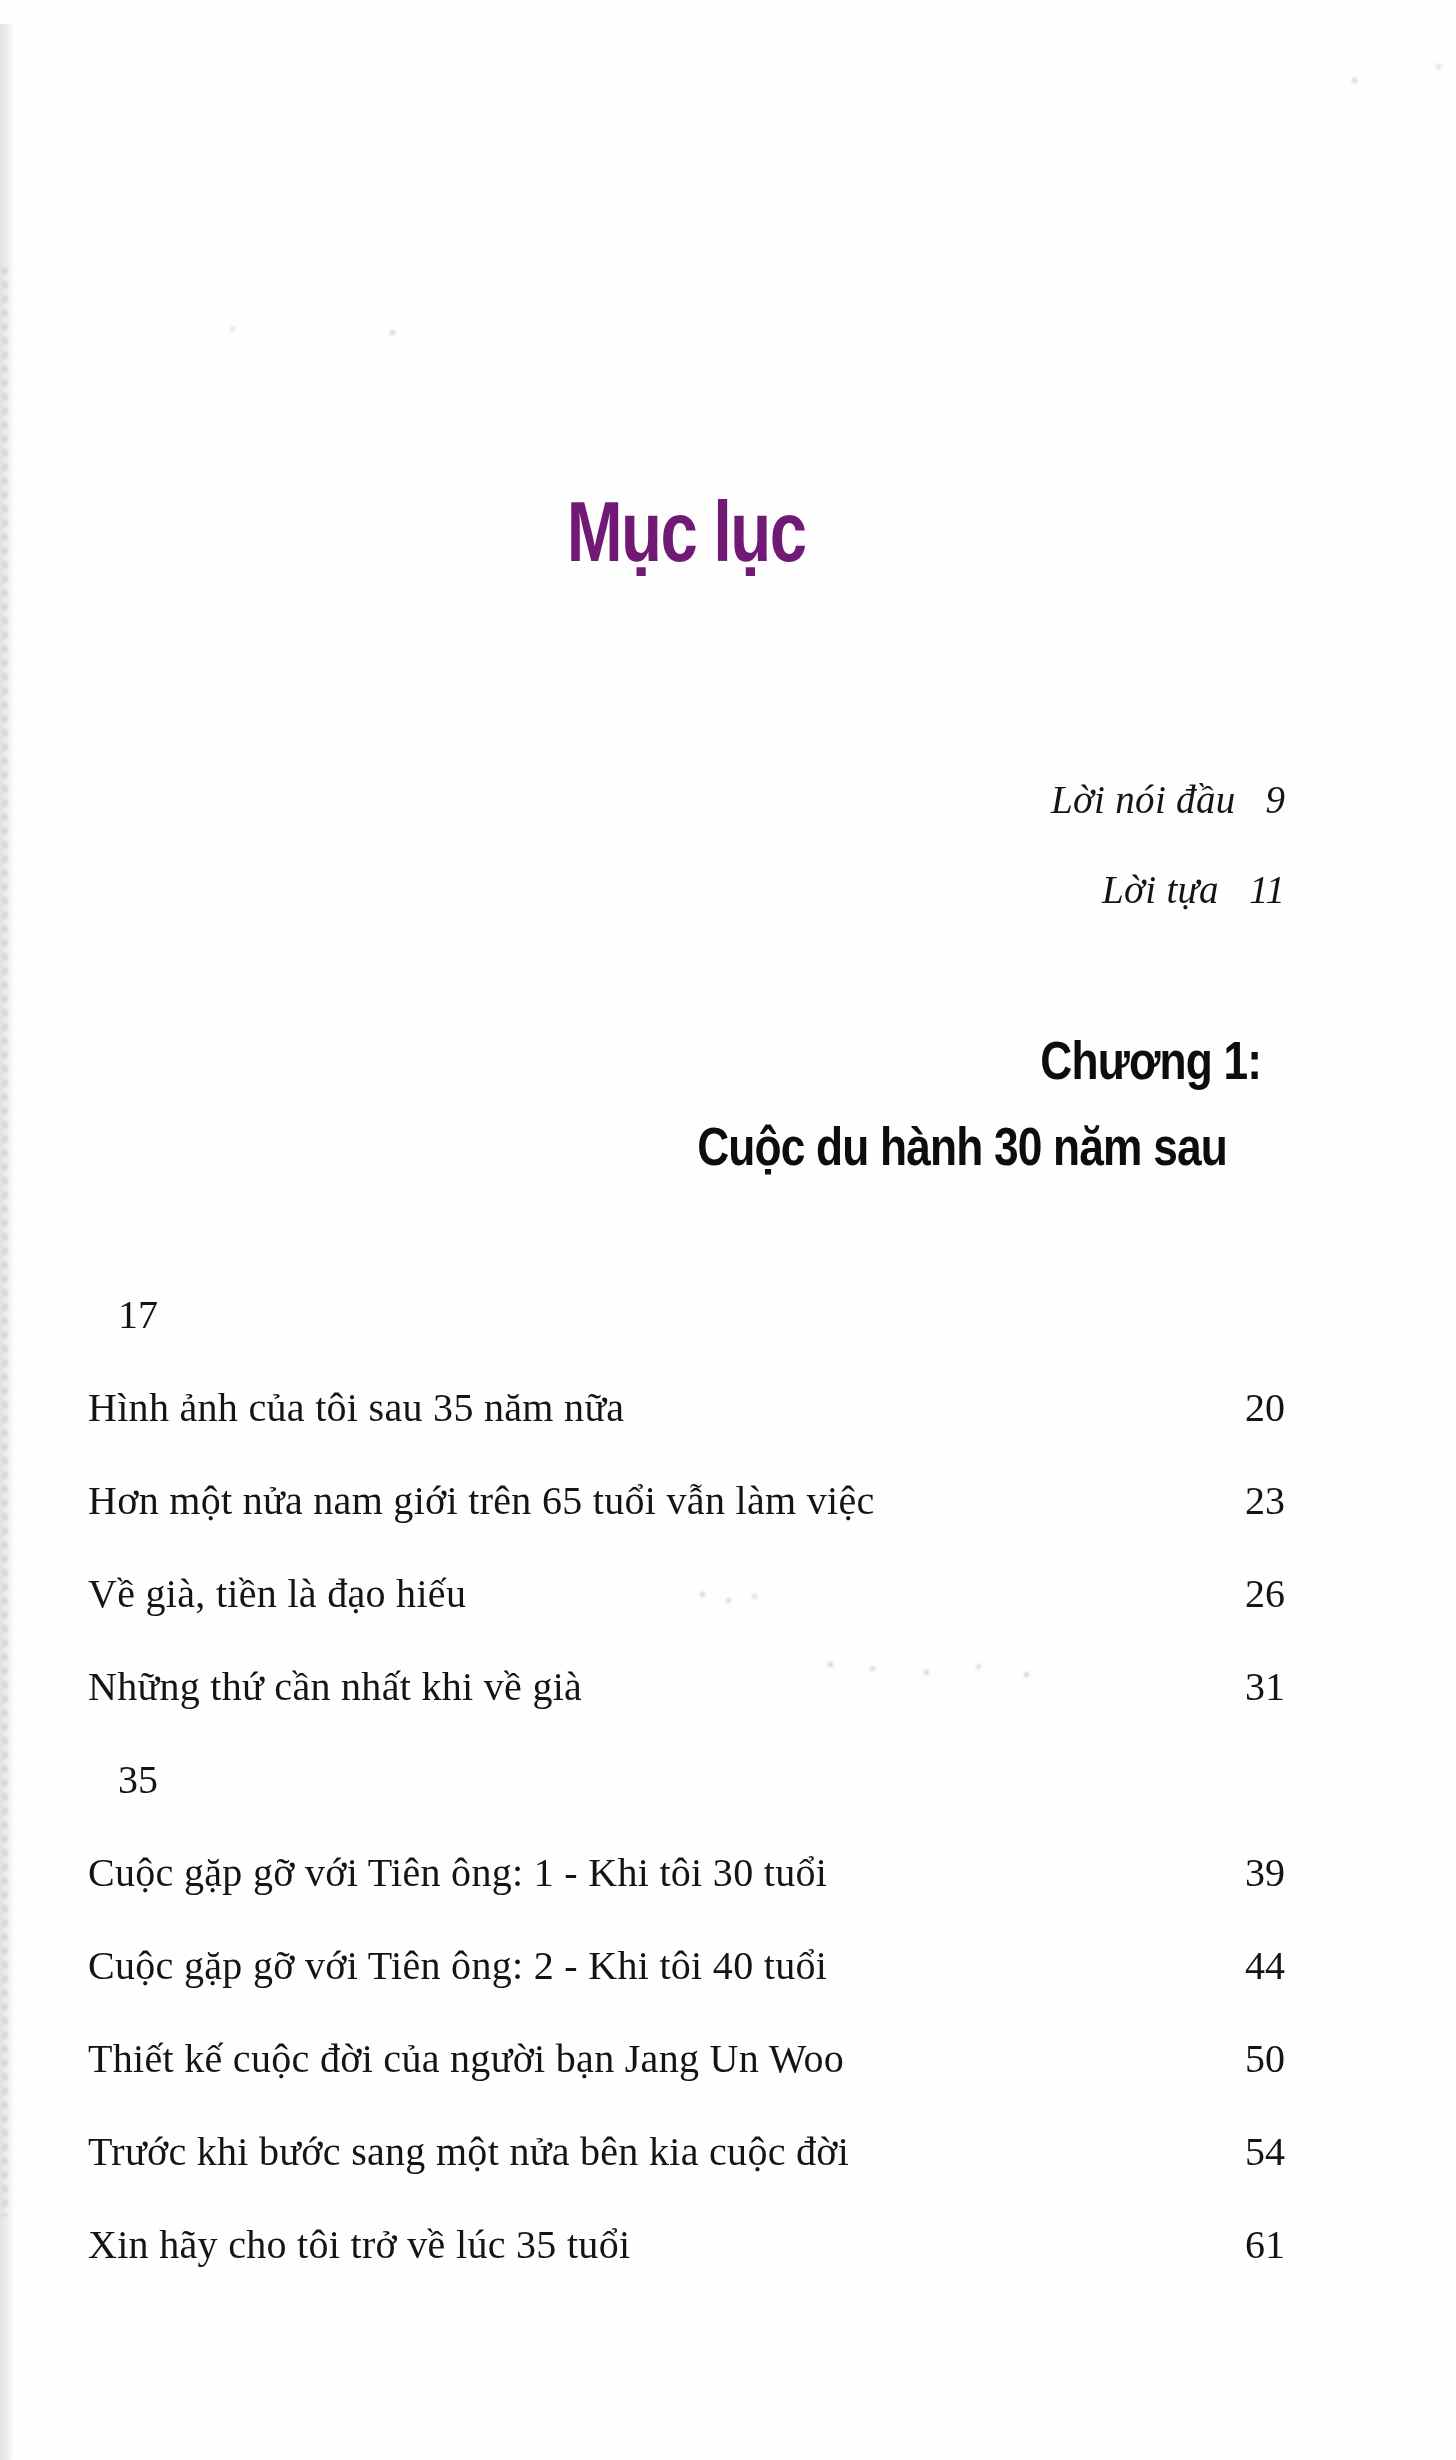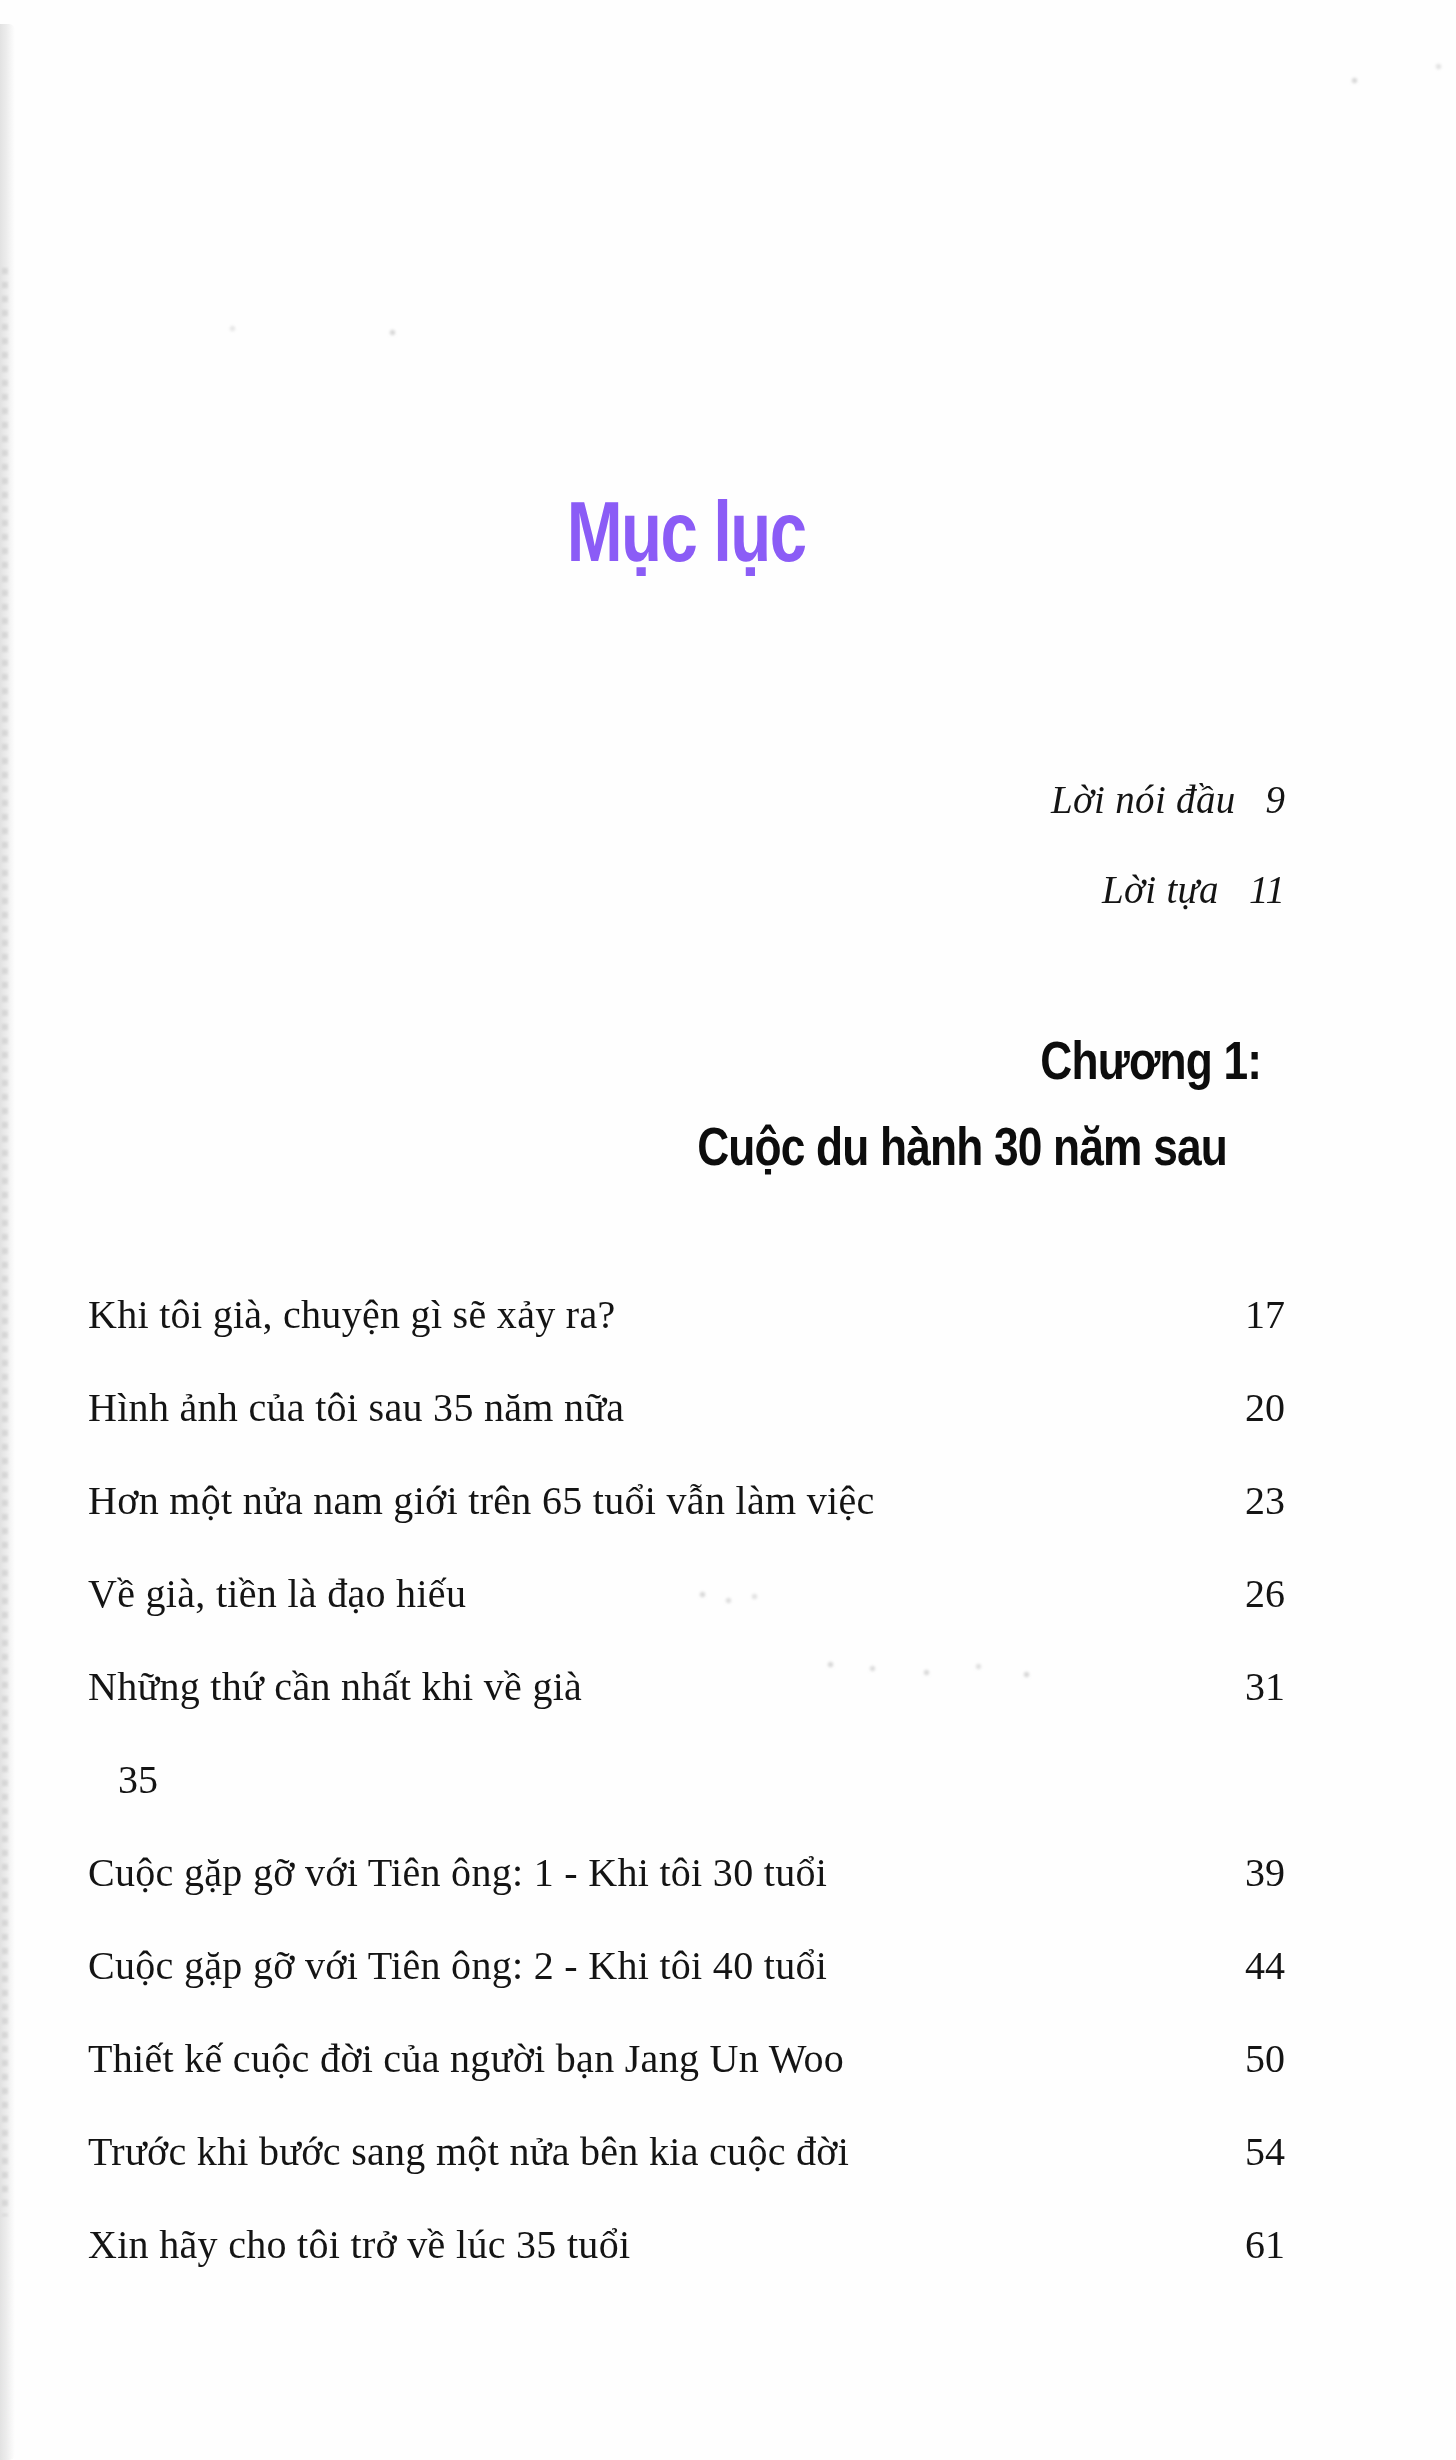--- a/index.html
+++ b/index.html
@@ -36,21 +36,21 @@
     background: repeating-linear-gradient(to bottom, rgba(160,160,160,.25) 0 6px, rgba(255,255,255,0) 6px 14px);
     filter: blur(1px);
   }
   .title {
     margin: 487px 0 0 0;
     text-align: center;
     font-family: "Liberation Sans", "DejaVu Sans", sans-serif;
     font-weight: 700;
     font-size: 86px;
     line-height: 88px;
-    color: #8b5cf6;
+    color: #701a75;
     white-space: nowrap;
   }
   .condensed {
     display: inline-block;
     transform: scaleX(0.78);
     transform-origin: center;
     letter-spacing: -2px;
   }
   .front-matter {
     margin-top: 202px;
@@ -156,21 +156,20 @@
     <div class="chapter-line1">
       <span class="condensed">Chương 1:</span>
     </div>
     <div class="chapter-line2">
       <span class="condensed">Cuộc du hành 30 năm sau</span>
     </div>
   </div>
 
   <div class="entries">
     <div class="entry-row">
-      <span class="entry-label">Khi tôi già, chuyện gì sẽ xảy ra?</span>
       <span class="page-num">17</span>
     </div>
     <div class="entry-row">
       <span class="entry-label">Hình ảnh của tôi sau 35 năm nữa</span>
       <span class="page-num">20</span>
     </div>
     <div class="entry-row">
       <span class="entry-label">Hơn một nửa nam giới trên 65 tuổi vẫn làm việc</span>
       <span class="page-num">23</span>
     </div>

